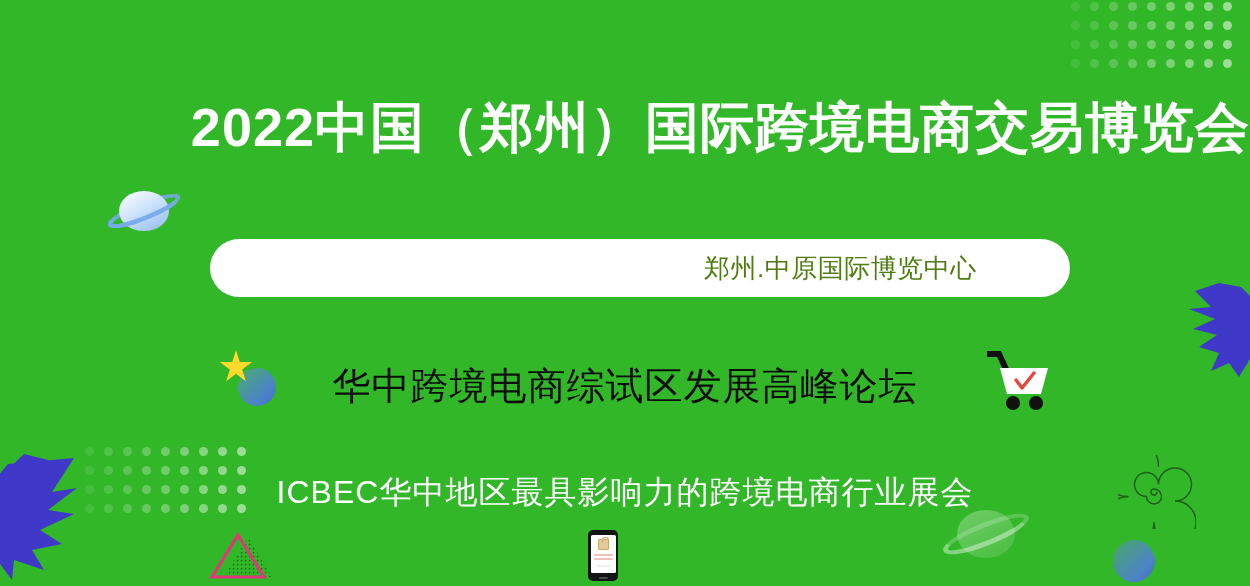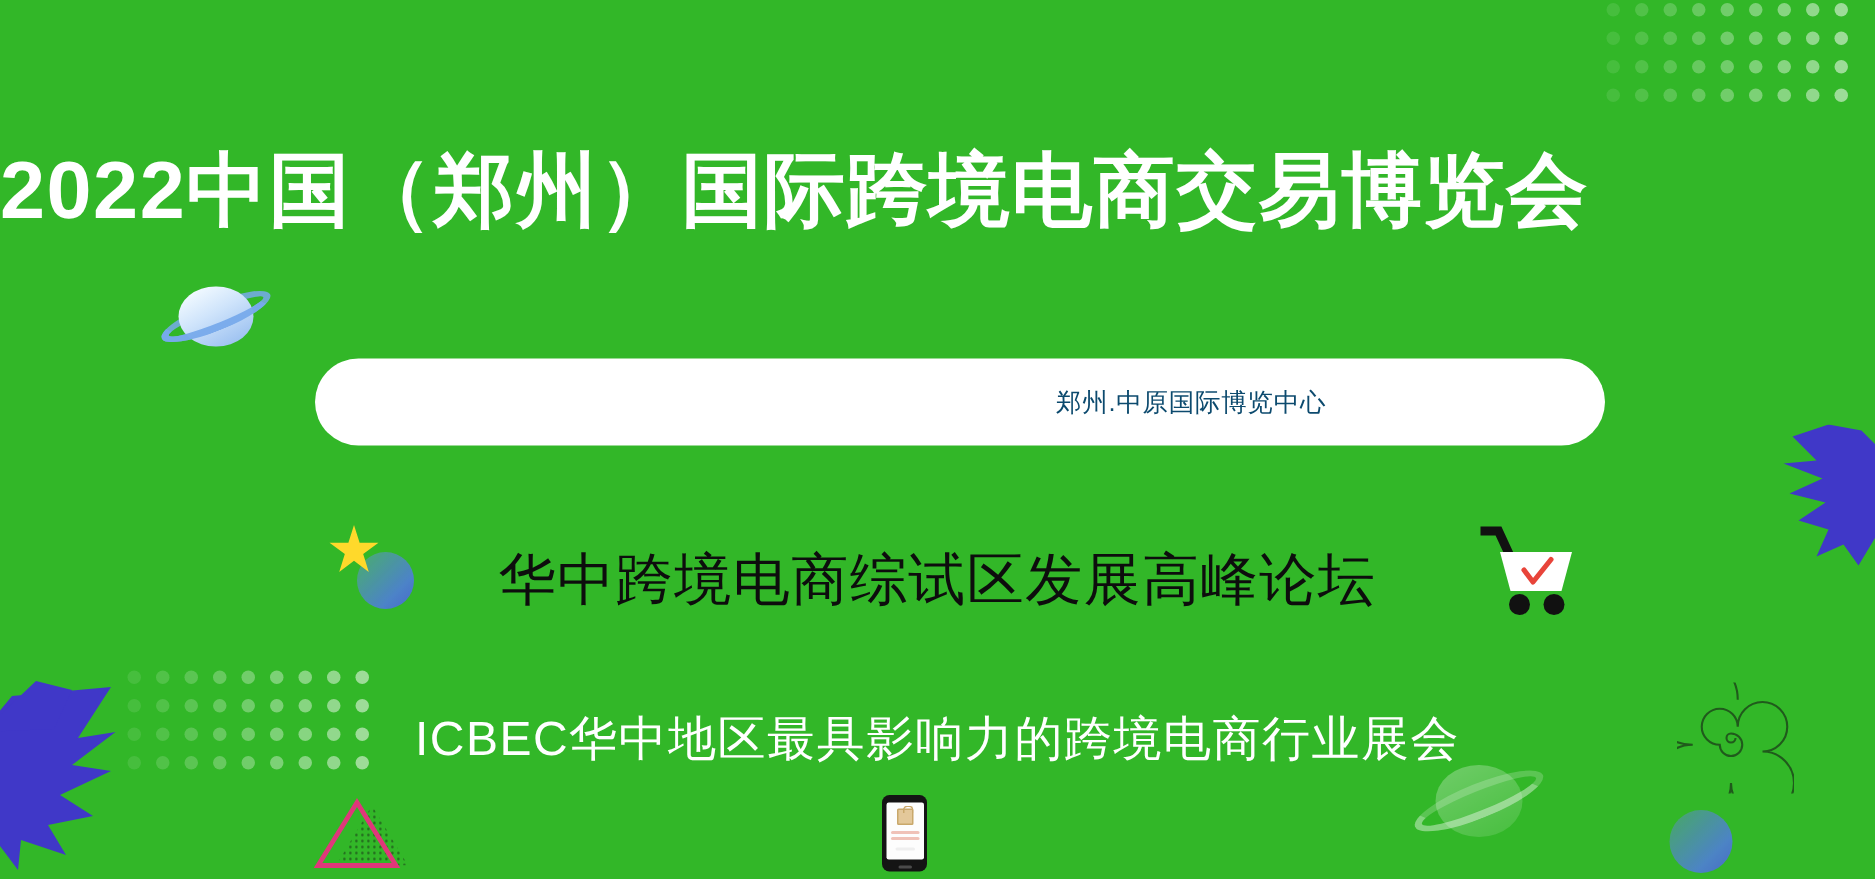--- a/index.html
+++ b/index.html
@@ -167,21 +167,21 @@
     position: absolute; left: 10.5px; bottom: 2px;
     width: 9px; height: 2px; border-radius: 1px; background: #4a4a4a;
   }
 
   
   .content { position: absolute; inset: 0; }
 
   #title-main {
     position: absolute;
     top: 62px; left: 0; right: 0;
-    text-align: left;
+    text-align: right;
     color: #ffffff;
     font-size: 54px;
     font-weight: bold;
     letter-spacing: 1px;
     line-height: 1.1;
     white-space: nowrap;
   }
 
   #title-sub {
     position: absolute;
@@ -208,22 +208,22 @@
     position: absolute;
     left: 48px;
     color: #111111;
     font-size: 30px;
     letter-spacing: .5px;
     white-space: nowrap;
   }
   #info-venue {
     position: absolute;
     left: 494px;
-    color: #0c4a6e;
-    font-size: 17px;
+    color: #4d7c0f;
+    font-size: 26px;
     letter-spacing: .5px;
     white-space: nowrap;
   }
 
   #forum-title {
     position: absolute;
     top: 361px; left: 0; right: 0;
     text-align: center;
     color: #0d0d0d;
     font-size: 38px;

